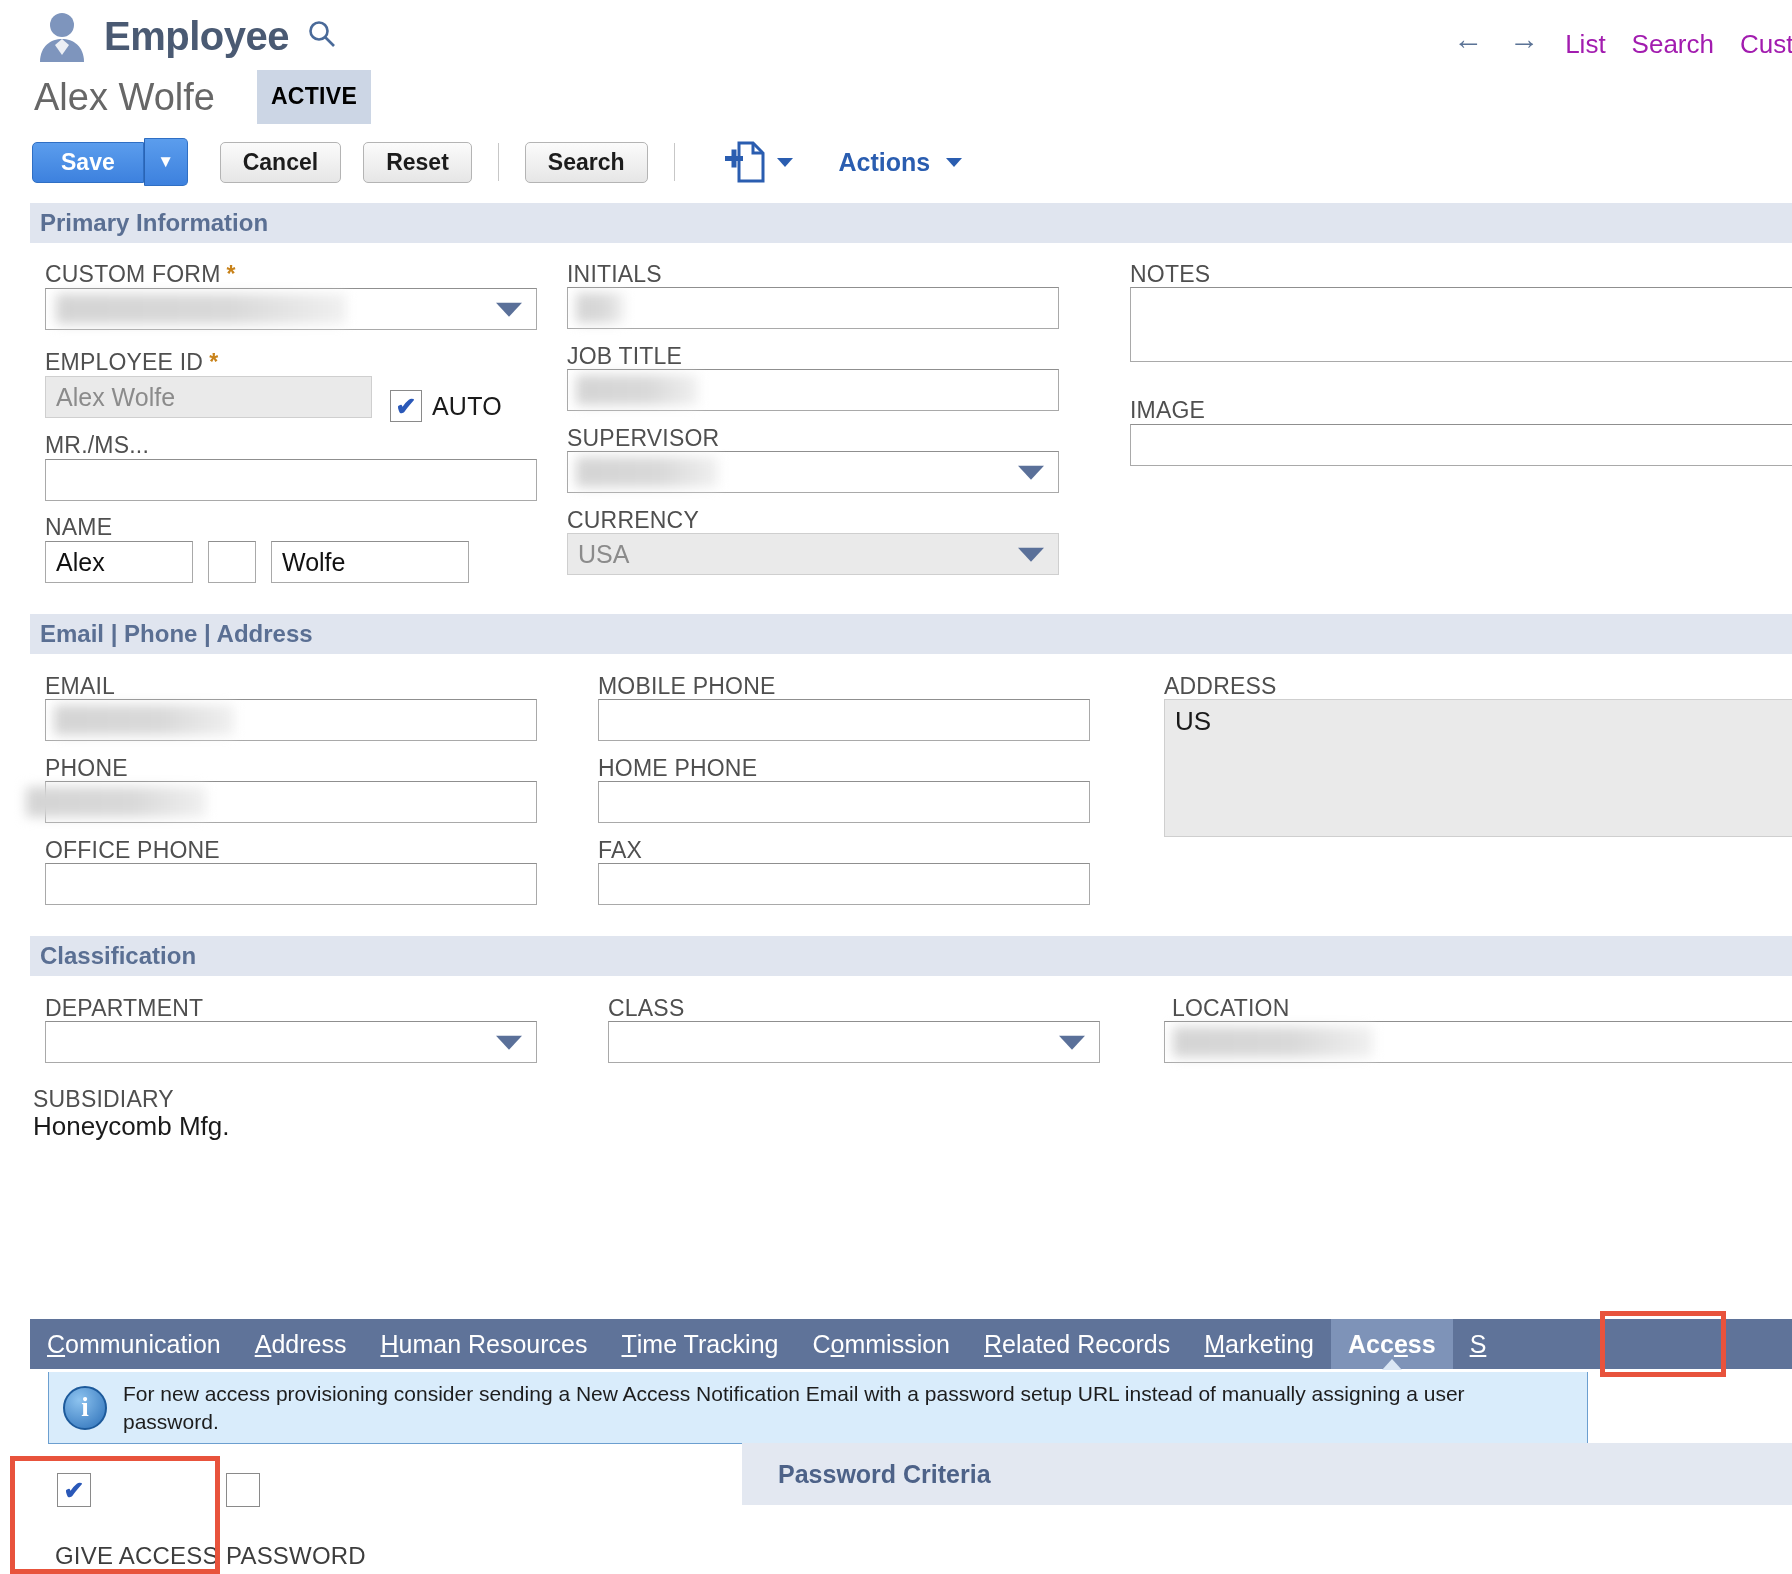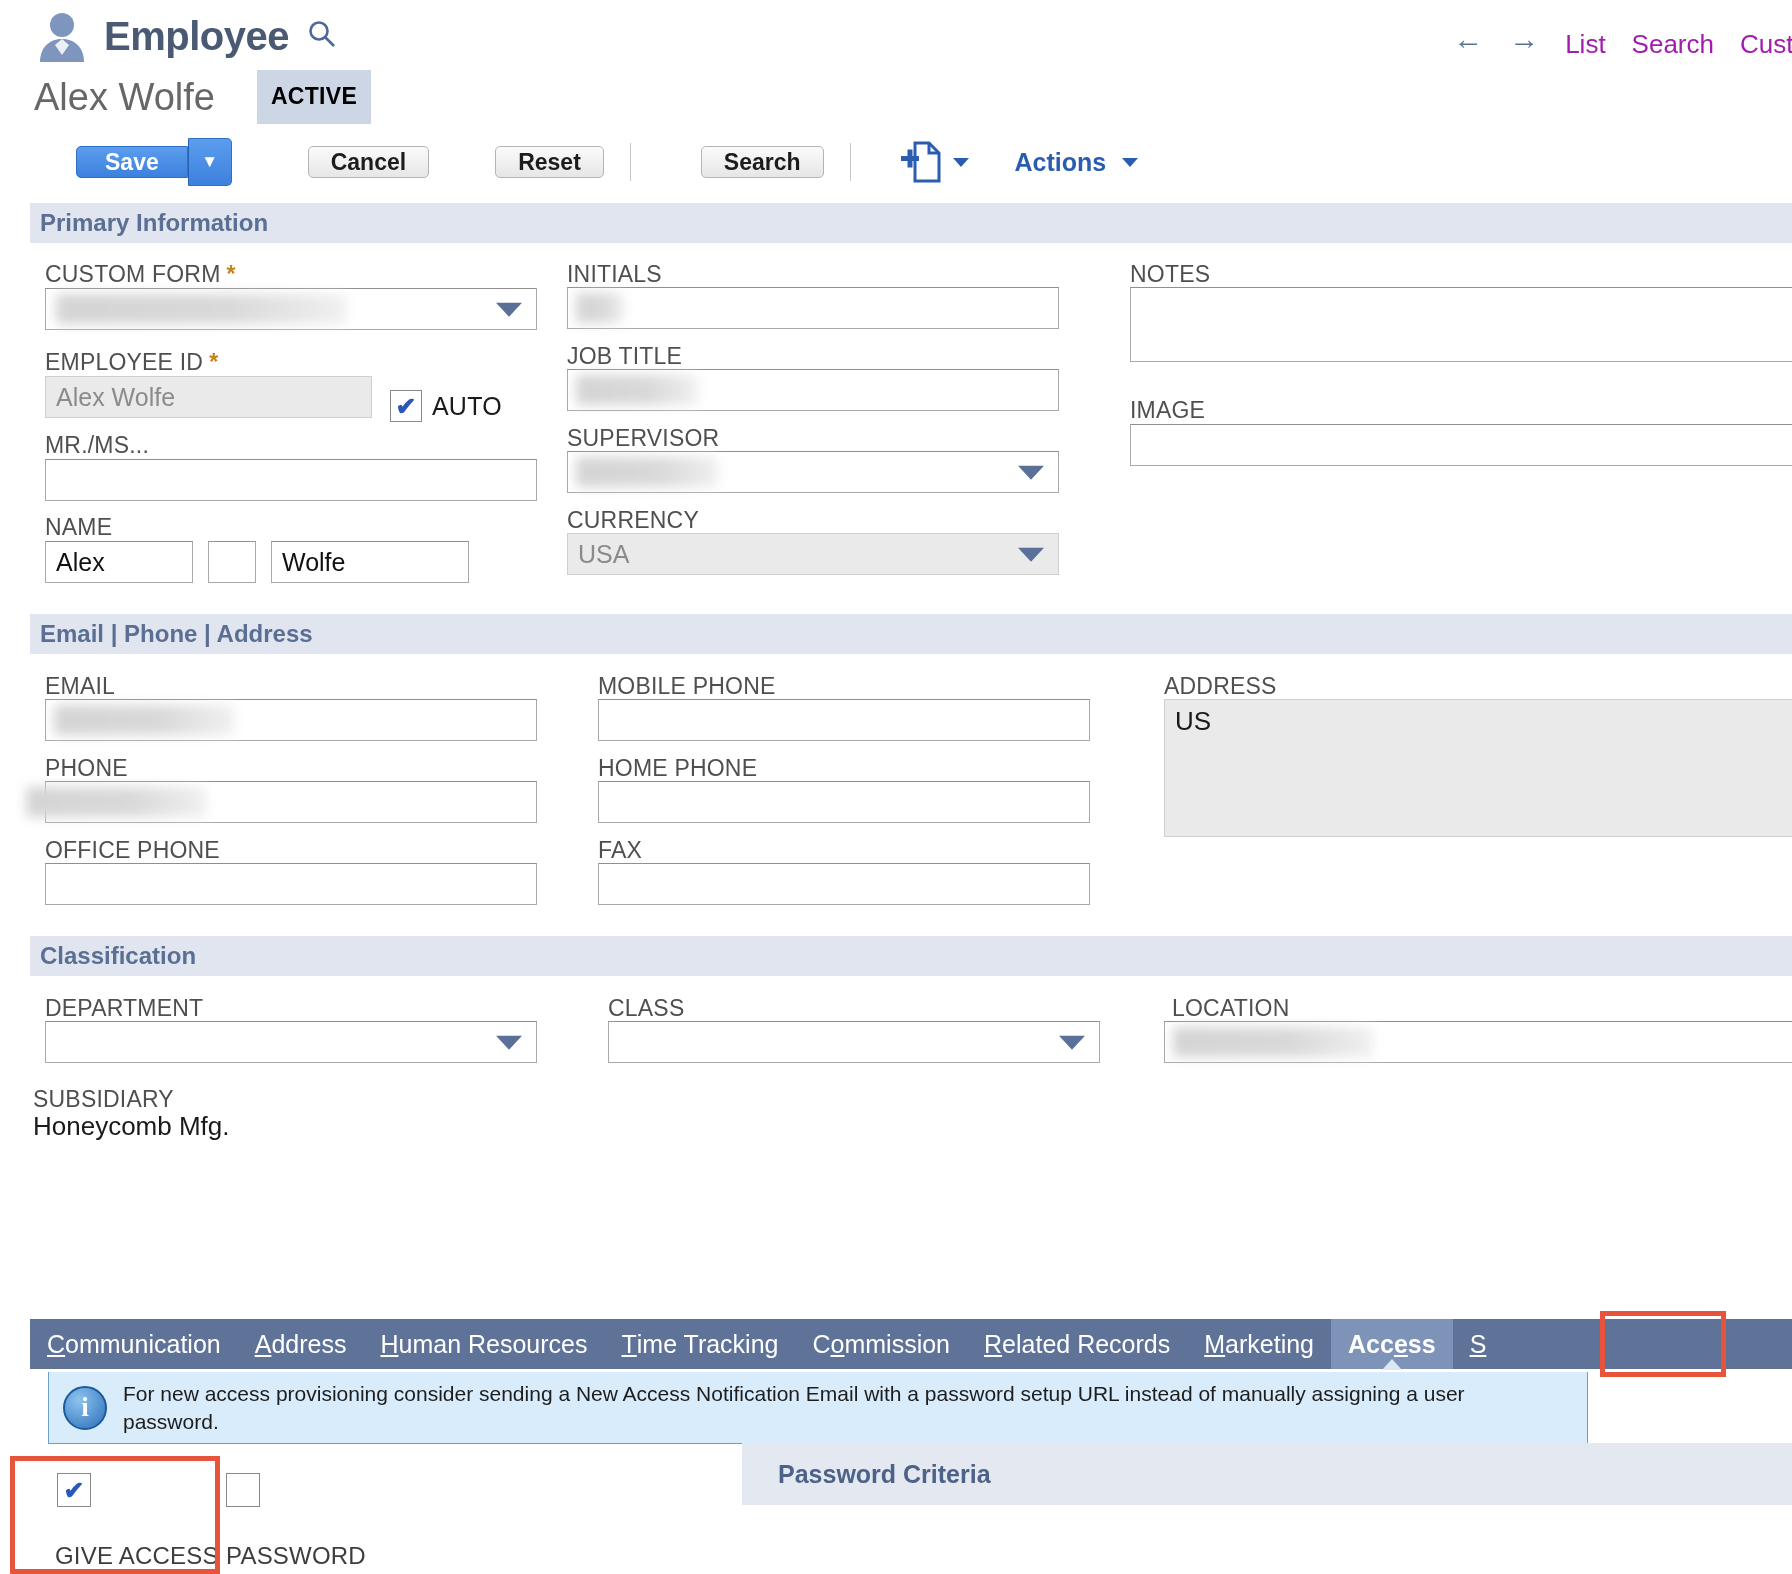--- a/index.html
+++ b/index.html
@@ -28,23 +28,22 @@
   .emp-name { font-size: 38px; color: #676767; font-weight: normal; }
   .status-badge { background: #ccd6e5; color: #000; font-weight: bold; font-size: 23px; padding: 13px 14px 14px 14px; letter-spacing: 0.3px; }
 
   
   .btnbar { position: absolute; left: 32px; top: 138px; display: flex; align-items: center; gap: 0px; }
   .btn {
     font-family: "Liberation Sans", sans-serif;
     font-size: 23px; font-weight: bold; color: #1c1c1c;
     background: linear-gradient(#fbfbfb, #e6e6e6);
     border: 1px solid #b4b4b4; border-radius: 5px;
-    height: 32px; padding: 0 22px; display: flex; align-items: center; justify-content: center;
+    height: 41px; padding: 0 22px; display: flex; align-items: center; justify-content: center;
     cursor: pointer;
-    margin-left: 44px;
   }
   .btn-save { background: linear-gradient(#5b9ded, #3d81de); border: 1px solid #2f6fc4; color: #fff; border-radius: 5px 0 0 5px; padding: 0 28px; }
   .btn-save-arrow { background: linear-gradient(#5b9ded, #3d81de); border: 1px solid #2f6fc4; border-left: 1px solid #2a64b4; border-radius: 0 5px 5px 0; color:#fff; width: 44px; height: 48px; display:flex; align-items:center; justify-content:center; font-size: 17px; cursor:pointer;}
   .btn-gap { width: 32px; }
   .vsep { width: 1px; height: 38px; background: #c7c7c7; margin: 0 26px; }
   .newdoc-icon { margin-left: 22px; display: flex; align-items: center; gap: 8px; cursor: pointer; }
   .actions-link { margin-left: 46px; font-size: 25px; font-weight: bold; color: #2a5db0; cursor: pointer; display: flex; align-items: center; gap: 16px; }
   .caret-dn { width: 0; height: 0; border-left: 8px solid transparent; border-right: 8px solid transparent; border-top: 9px solid #2a5db0; }
 
   

